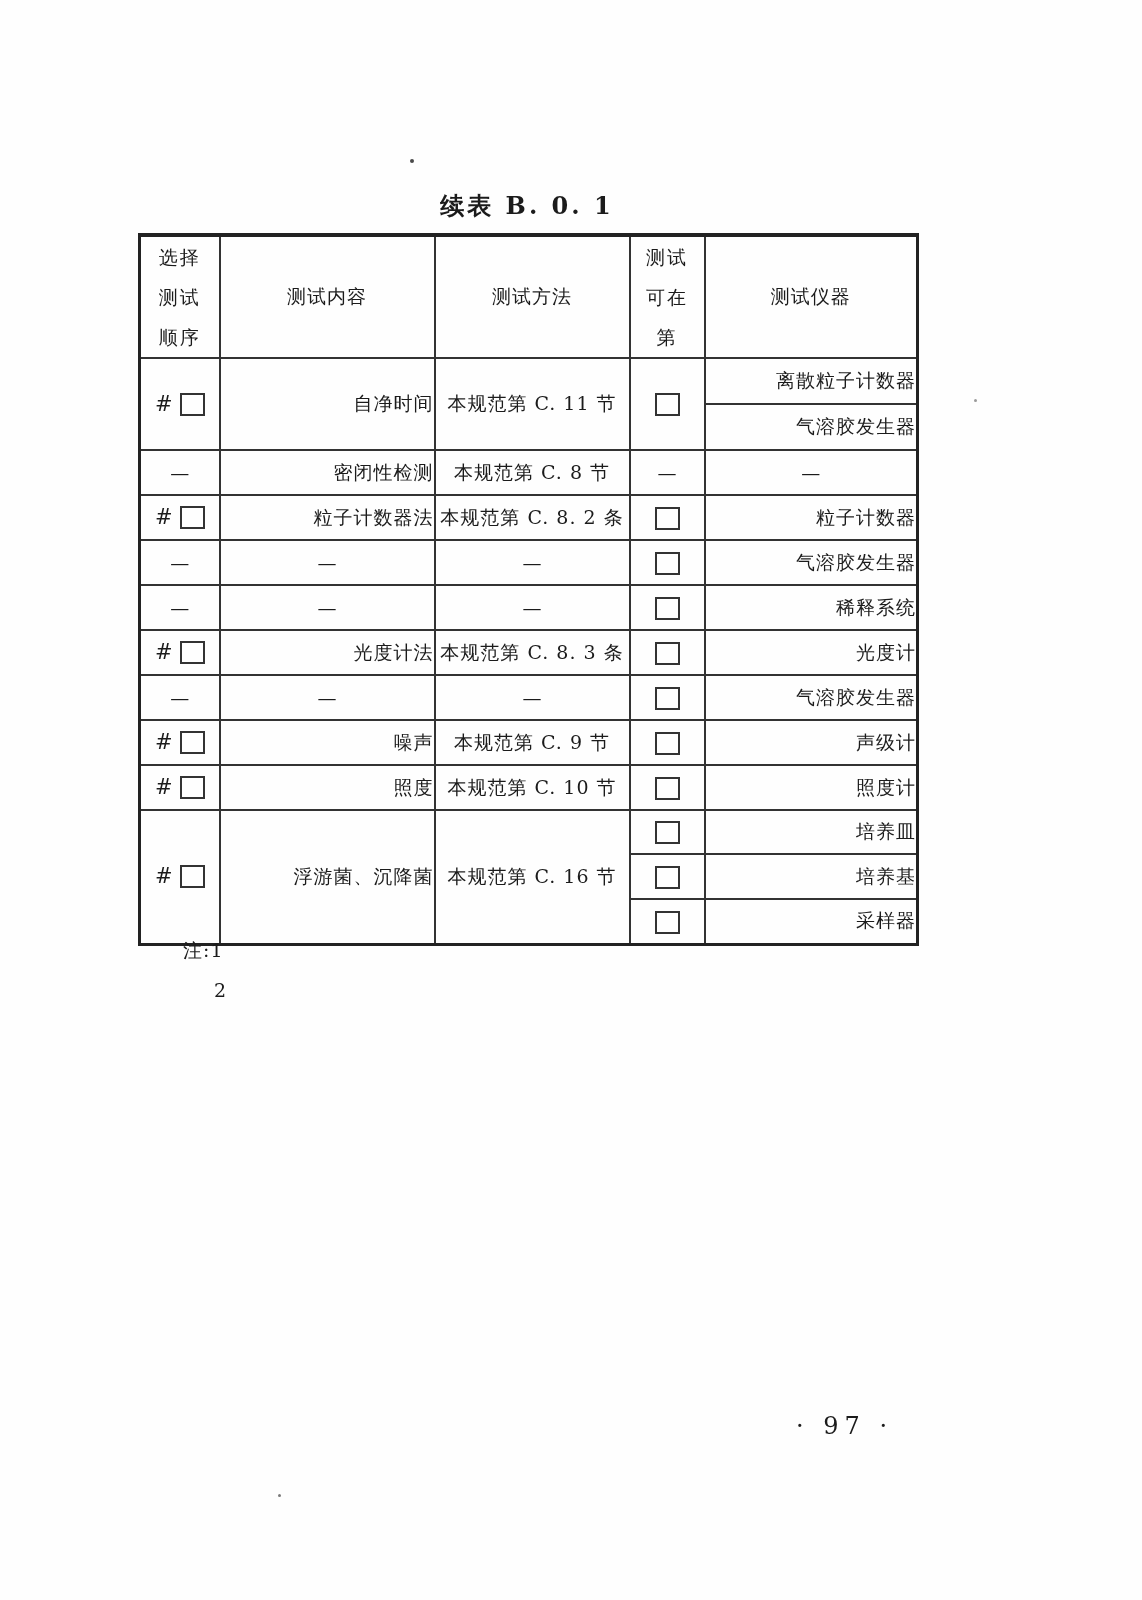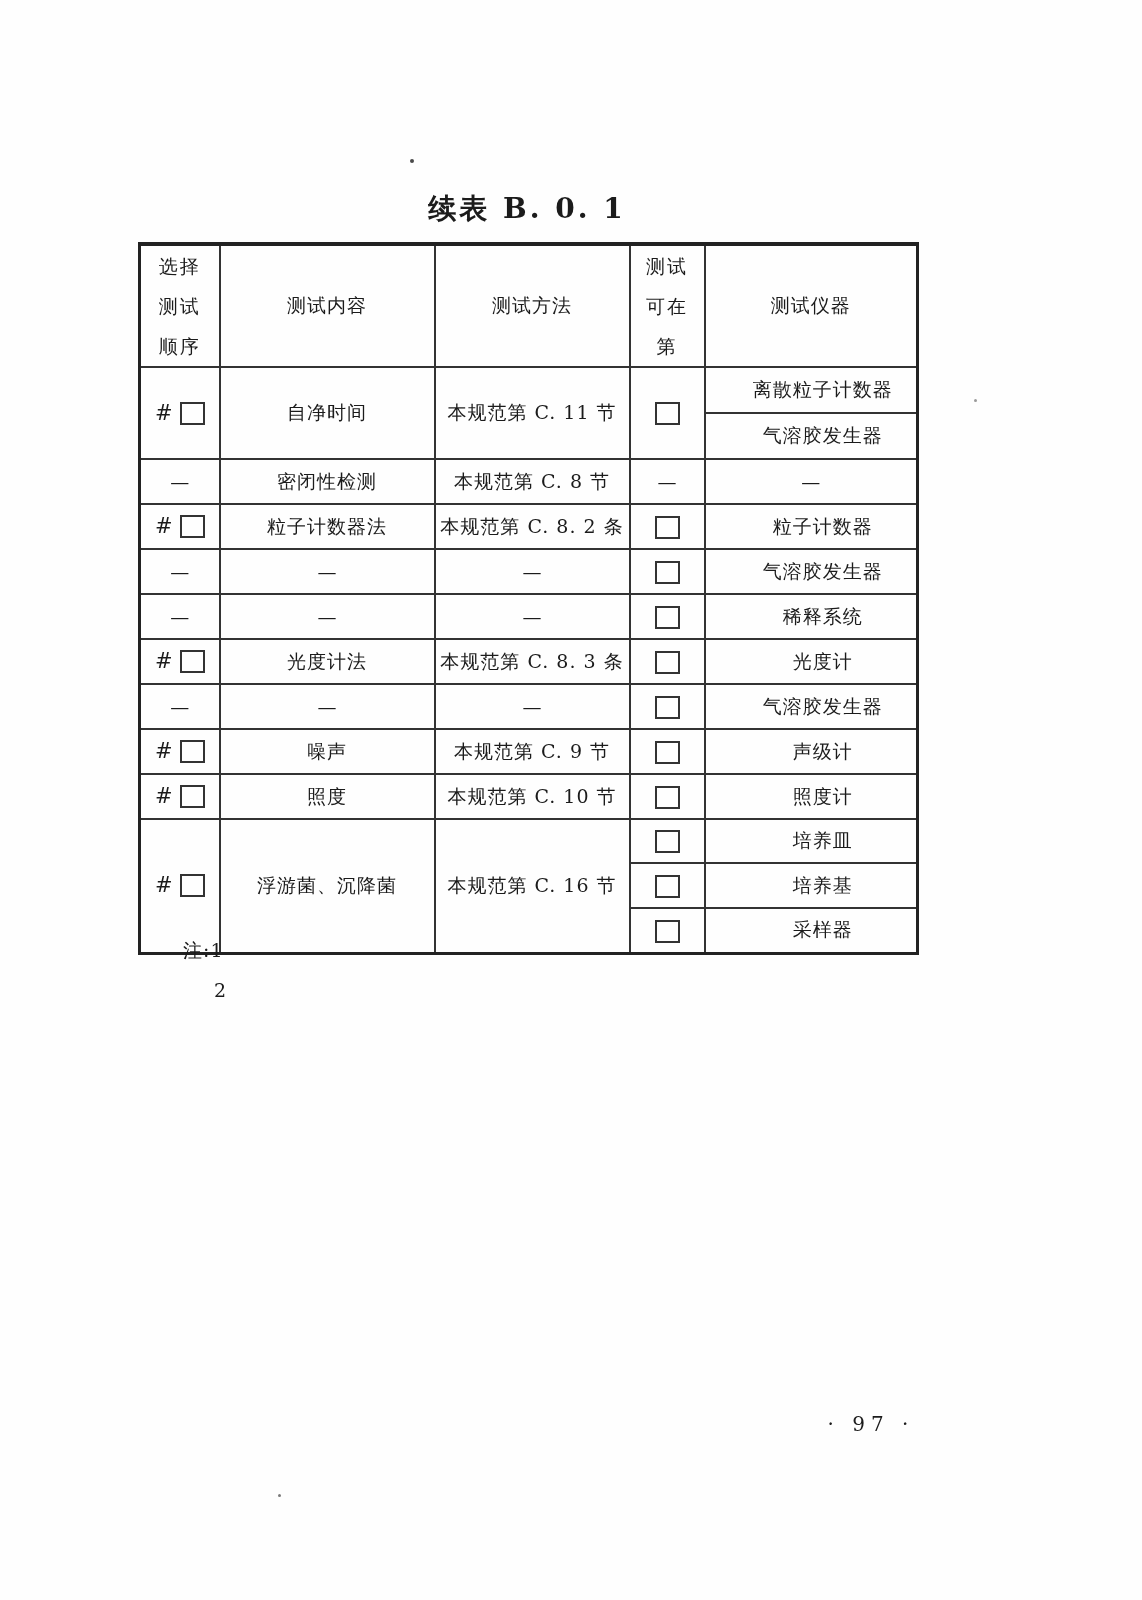--- a/index.html
+++ b/index.html
@@ -7,52 +7,52 @@
   .page {
     position:relative;
     width:1142px; height:1600px;
     background:#fefefe;
     font-family:"DejaVu Serif","Liberation Serif",serif;
     color:#1b1b1b;
     overflow:hidden;
   }
   .table-title {
     position:absolute; left:138px; top:190px; width:778px;
-    text-align:center; font-size:28px; font-weight:bold; letter-spacing:3px;
+    text-align:center; font-size:24px; font-weight:bold; letter-spacing:3px;
   }
   table.doc-table {
-    position:absolute; left:138px; top:242px; width:778px;
+    position:absolute; left:138px; top:233px; width:778px;
     border-collapse:collapse; table-layout:fixed;
     border:3px solid #222; border-top-width:4px;
   }
   .doc-table th, .doc-table td {
     border:2px solid #333;
     font-size:19px; font-weight:normal; letter-spacing:1px;
     text-align:center; vertical-align:middle;
     padding:0; overflow:hidden;
   }
   .hdr-narrow { display:inline-block; width:3.15em; line-height:40px; letter-spacing:2px; }
-  td.c-left { text-align:center; }
+  td.c-left { text-align:right; }
   td.pad-l26 { }
   td.pad-l24 { padding-left:24px; }
   td.dash { letter-spacing:0; }
   .order-wrap { display:inline-flex; align-items:center; }
   .sharp { font-family:"DejaVu Sans","Liberation Sans",sans-serif; font-size:21px; margin-right:6px; line-height:1; }
   .box {
     display:inline-block; width:25px; height:23px;
     border:2px solid #333; background:transparent; vertical-align:middle;
   }
   .notes { position:absolute; left:183px; top:916px; width:745px; font-size:19px; letter-spacing:1px; }
   .note-line { display:flex; line-height:28px;margin-top:20px; }
   .note-line + .note-line { margin-top:12px; }
   .note-label { flex:0 0 auto; margin-right:16px; white-space:nowrap; }
   .note-line.indent { padding-left:31px; }
   .page-number {
     position:absolute; left:796px; top:1412px; width:150px;
-    text-align:center; font-size:20px; letter-spacing:6px; white-space:nowrap;
+    font-size:24px; letter-spacing:6px; white-space:nowrap;
   }
   .dot { position:absolute; border-radius:50%; }
   .dot-1 { left:410px; top:159px; width:4px; height:4px; background:#4a4a4a; }
   .dot-2 { left:974px; top:399px; width:3px; height:3px; background:#9a9a9a; }
   .dot-3 { left:278px; top:1494px; width:3px; height:3px; background:#7a7a7a; }
 </style>
 </head>
 <body>
 
 <div class="page">

